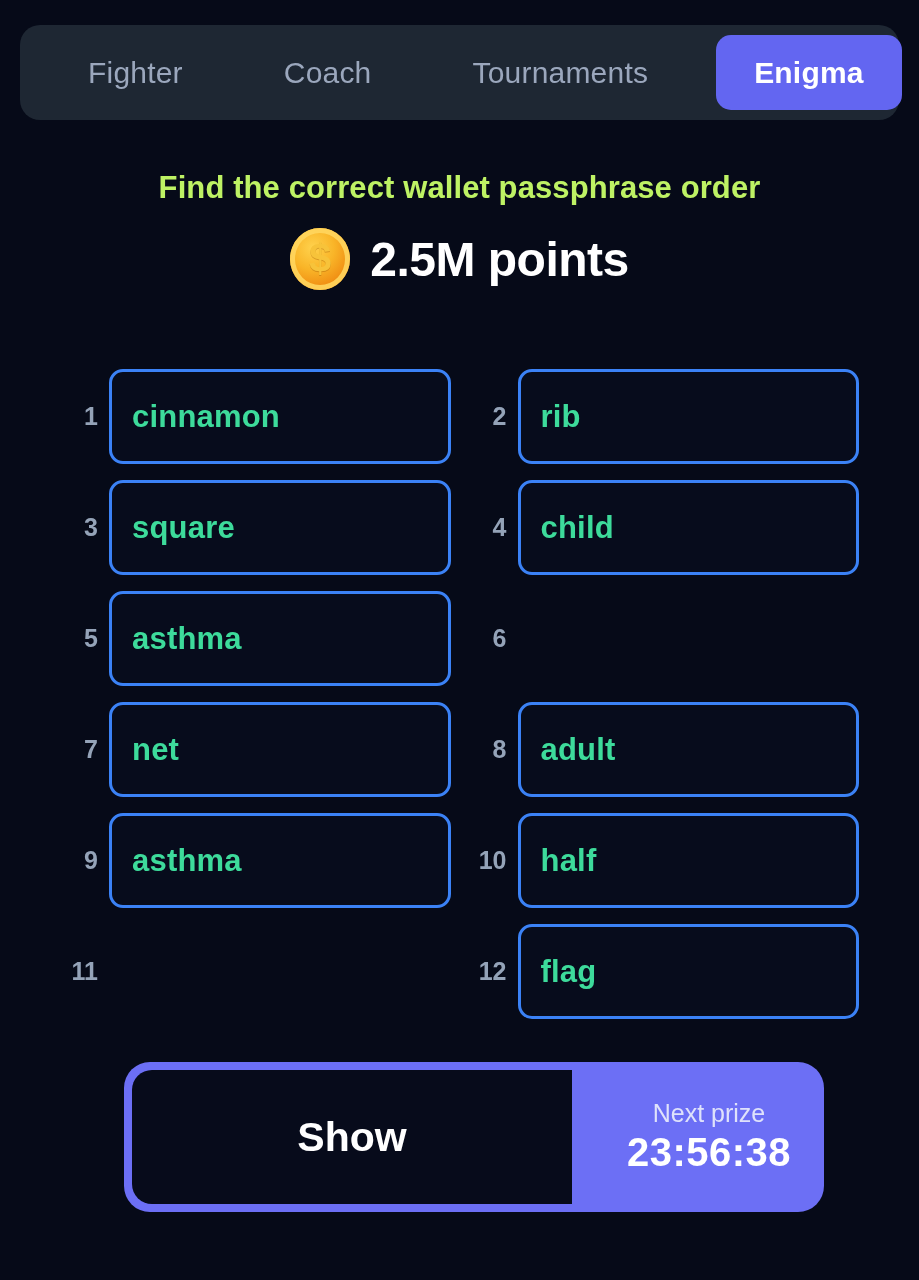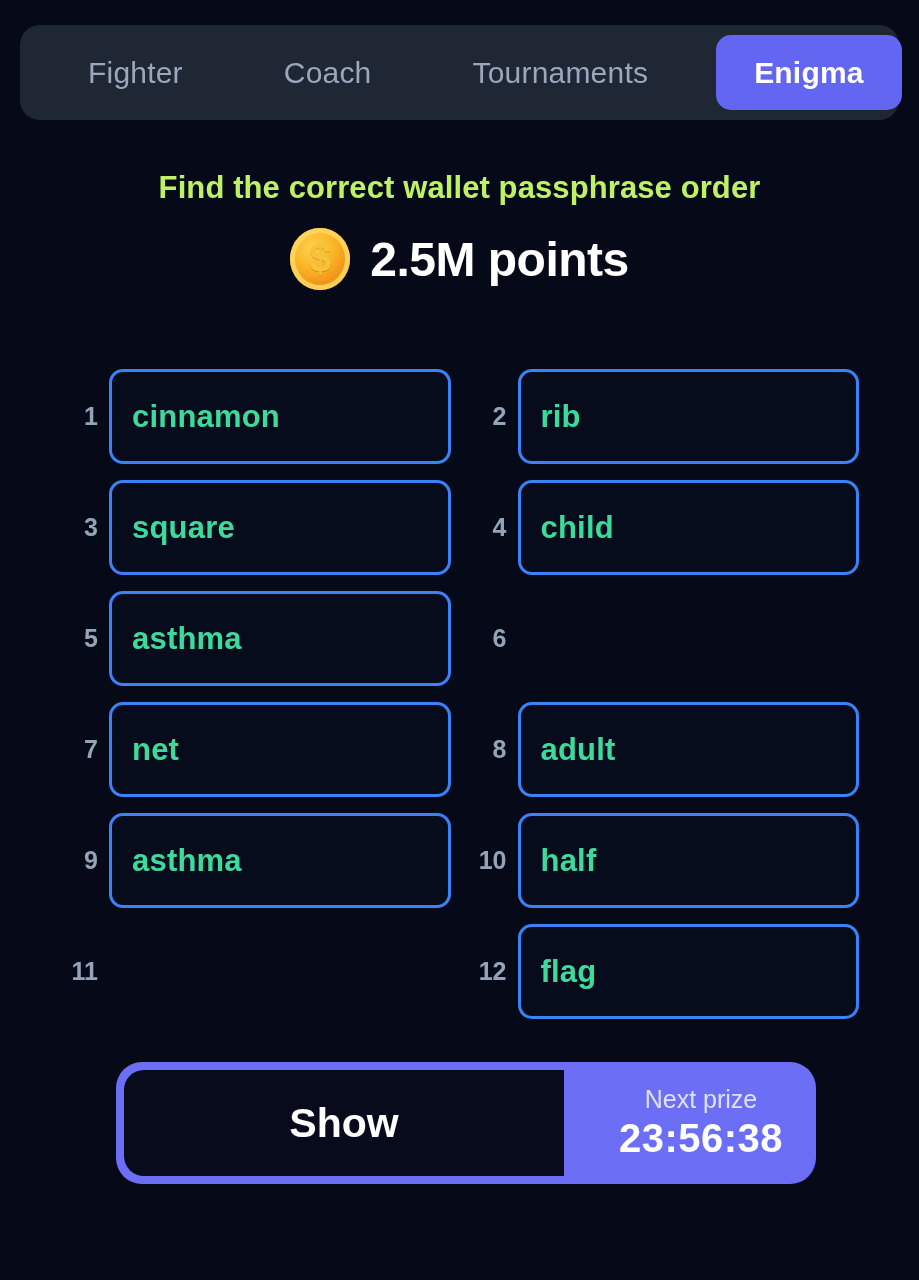--- a/index.html
+++ b/index.html
@@ -145,24 +145,24 @@
   .cell-word {
     color: #3ddb9b;
     font-size: 31px;
     font-weight: 700;
     letter-spacing: 0.2px;
   }
 
   
   .bottom {
     position: absolute;
-    left: 116px;
+    left: 124px;
     top: 1062px;
     width: 700px;
-    height: 122px;
+    height: 150px;
     background: #6c6ff5;
     border-radius: 26px;
     display: flex;
     align-items: stretch;
     overflow: hidden;
   }
   .show-btn {
     width: 440px;
     margin: 8px 0 8px 8px;
     background: #070b1b;

